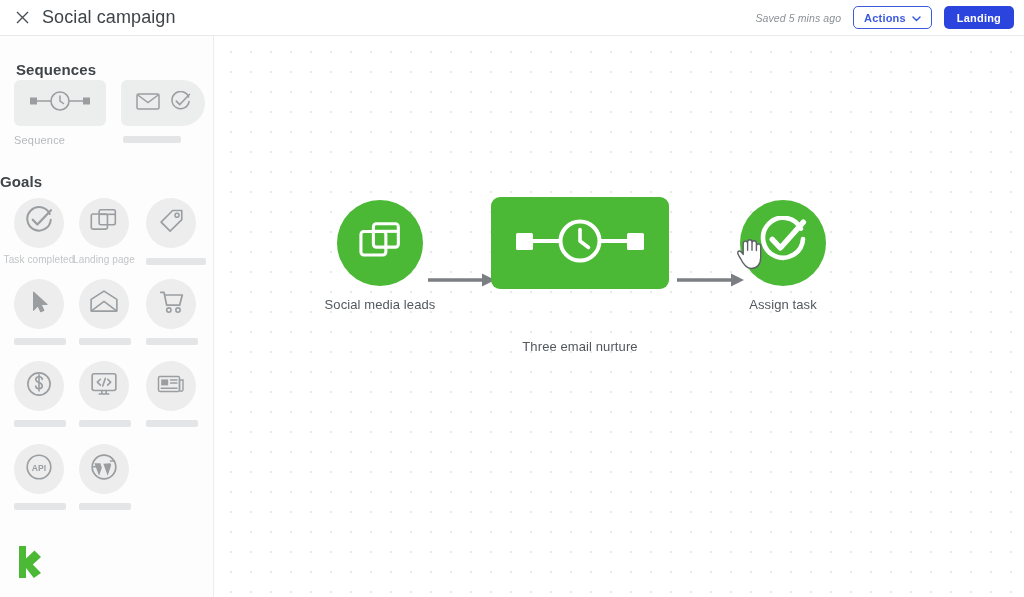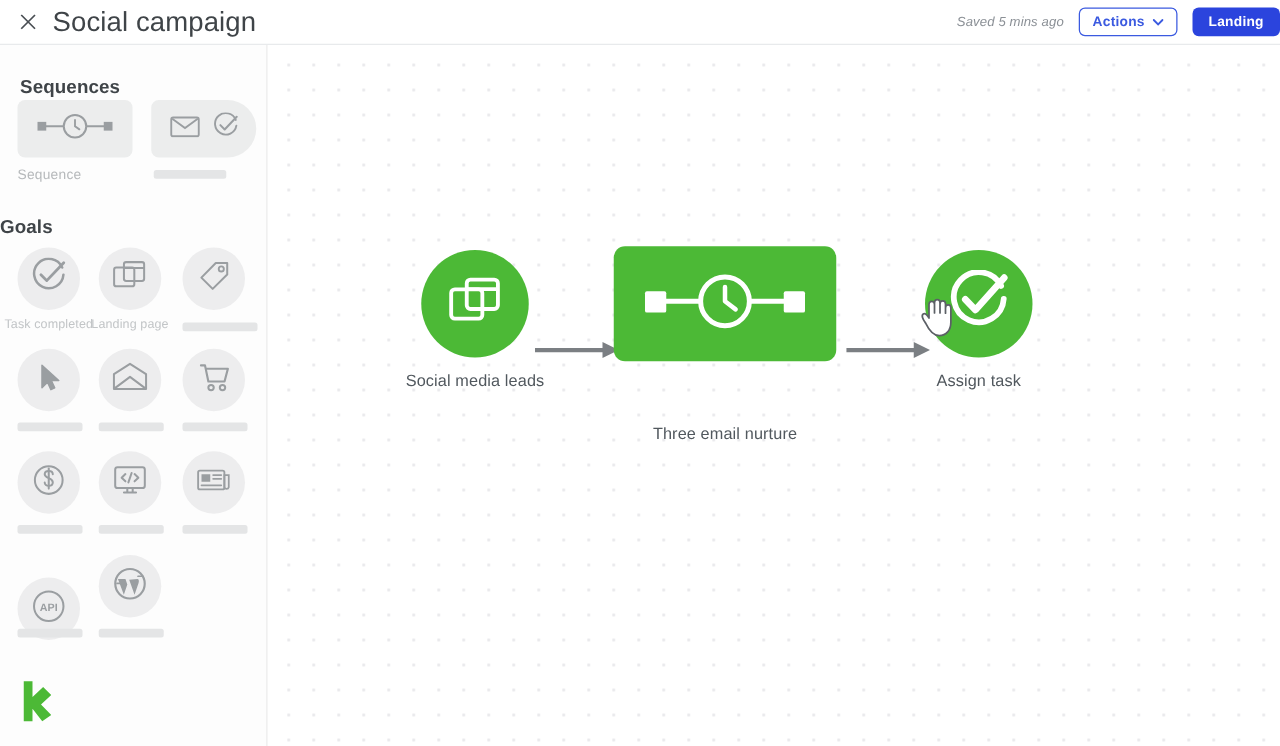--- a/index.html
+++ b/index.html
@@ -18,25 +18,26 @@
     border-bottom: 1px solid #e8eaec;
     display: flex; align-items: center;
   }
   .close-btn {
     width: 28px; height: 28px; margin-left: 8px;
     display: flex; align-items: center; justify-content: center;
     cursor: pointer;
   }
   .close-btn svg { display: block; }
   .doc-title {
-    font-size: 22px; color: #3f4448; font-weight: 400;
+    font-size: 18px; color: #3f4448; font-weight: 400;
     letter-spacing: .1px; margin-left: 6px;
   }
   .header-right {
     margin-left: auto; display: flex; align-items: center; gap: 12px;
+    padding-right: 10px;
   }
   .saved-text {
     font-size: 10.5px; color: #8b9096; font-style: italic;
     letter-spacing: .1px;
   }
   .btn-actions {
     display: flex; align-items: center; gap: 6px;
     height: 23px; padding: 0 10px;
     border: 1.3px solid #3b5ae0; border-radius: 5px;
     background: #fff; color: #3b5ae0;
@@ -273,21 +274,21 @@
           <path d="M22.5 8 L26 8 L26 17.8 A1.8 1.8 0 0 1 22.5 17.8 Z" fill="none" stroke="#9a9ea1" stroke-width="1.4"></path>
           <rect x="4.2" y="7.4" width="7" height="6" fill="#9a9ea1"></rect>
           <path d="M13.5 8 L20 8 M13.5 11 L20 11 M4.2 16.2 L20 16.2" stroke="#9a9ea1" stroke-width="1.4" stroke-linecap="round"></path>
         </svg>
       </span>
     </div>
     <div class="ph-bar" style="left:14px; top:384px; width:52px;"></div>
     <div class="ph-bar" style="left:79px; top:384px; width:52px;"></div>
     <div class="ph-bar" style="left:146px; top:384px; width:52px;"></div>
 
-    <div class="goal-tile" style="left:14px; top:426px;">
+    <div class="goal-tile" style="left:14px; top:408px;">
       <span>
         <svg width="30" height="30" viewBox="0 0 28 28" aria-hidden="true">
           <circle cx="14" cy="14" r="11" fill="none" stroke="#9a9ea1" stroke-width="1.5"></circle>
           <text x="14" y="17.6" text-anchor="middle" font-family="Liberation Sans, sans-serif" font-size="8" font-weight="700" fill="#9a9ea1">API</text>
         </svg>
       </span>
     </div>
     <div class="goal-tile" style="left:79px; top:408px;">
       <span>
         <svg width="30" height="30" viewBox="0 0 28 28" aria-hidden="true">

